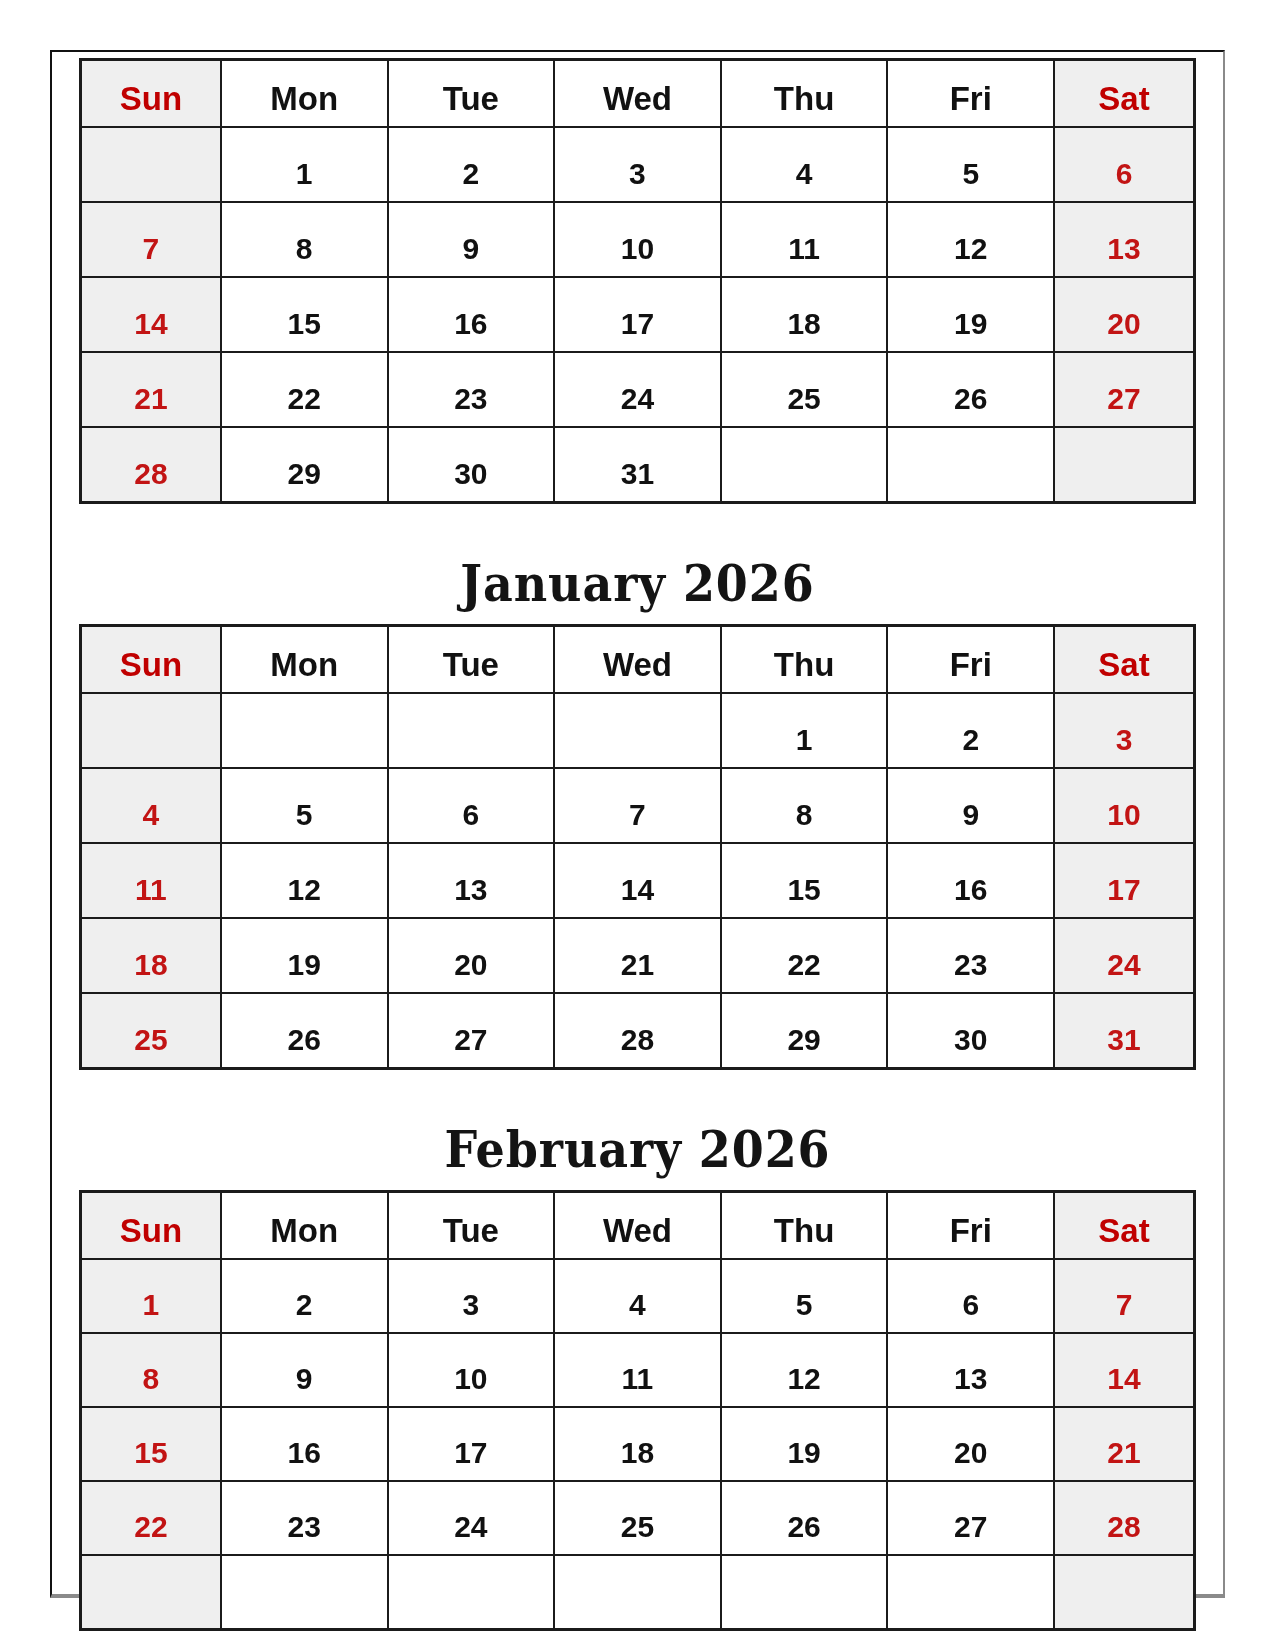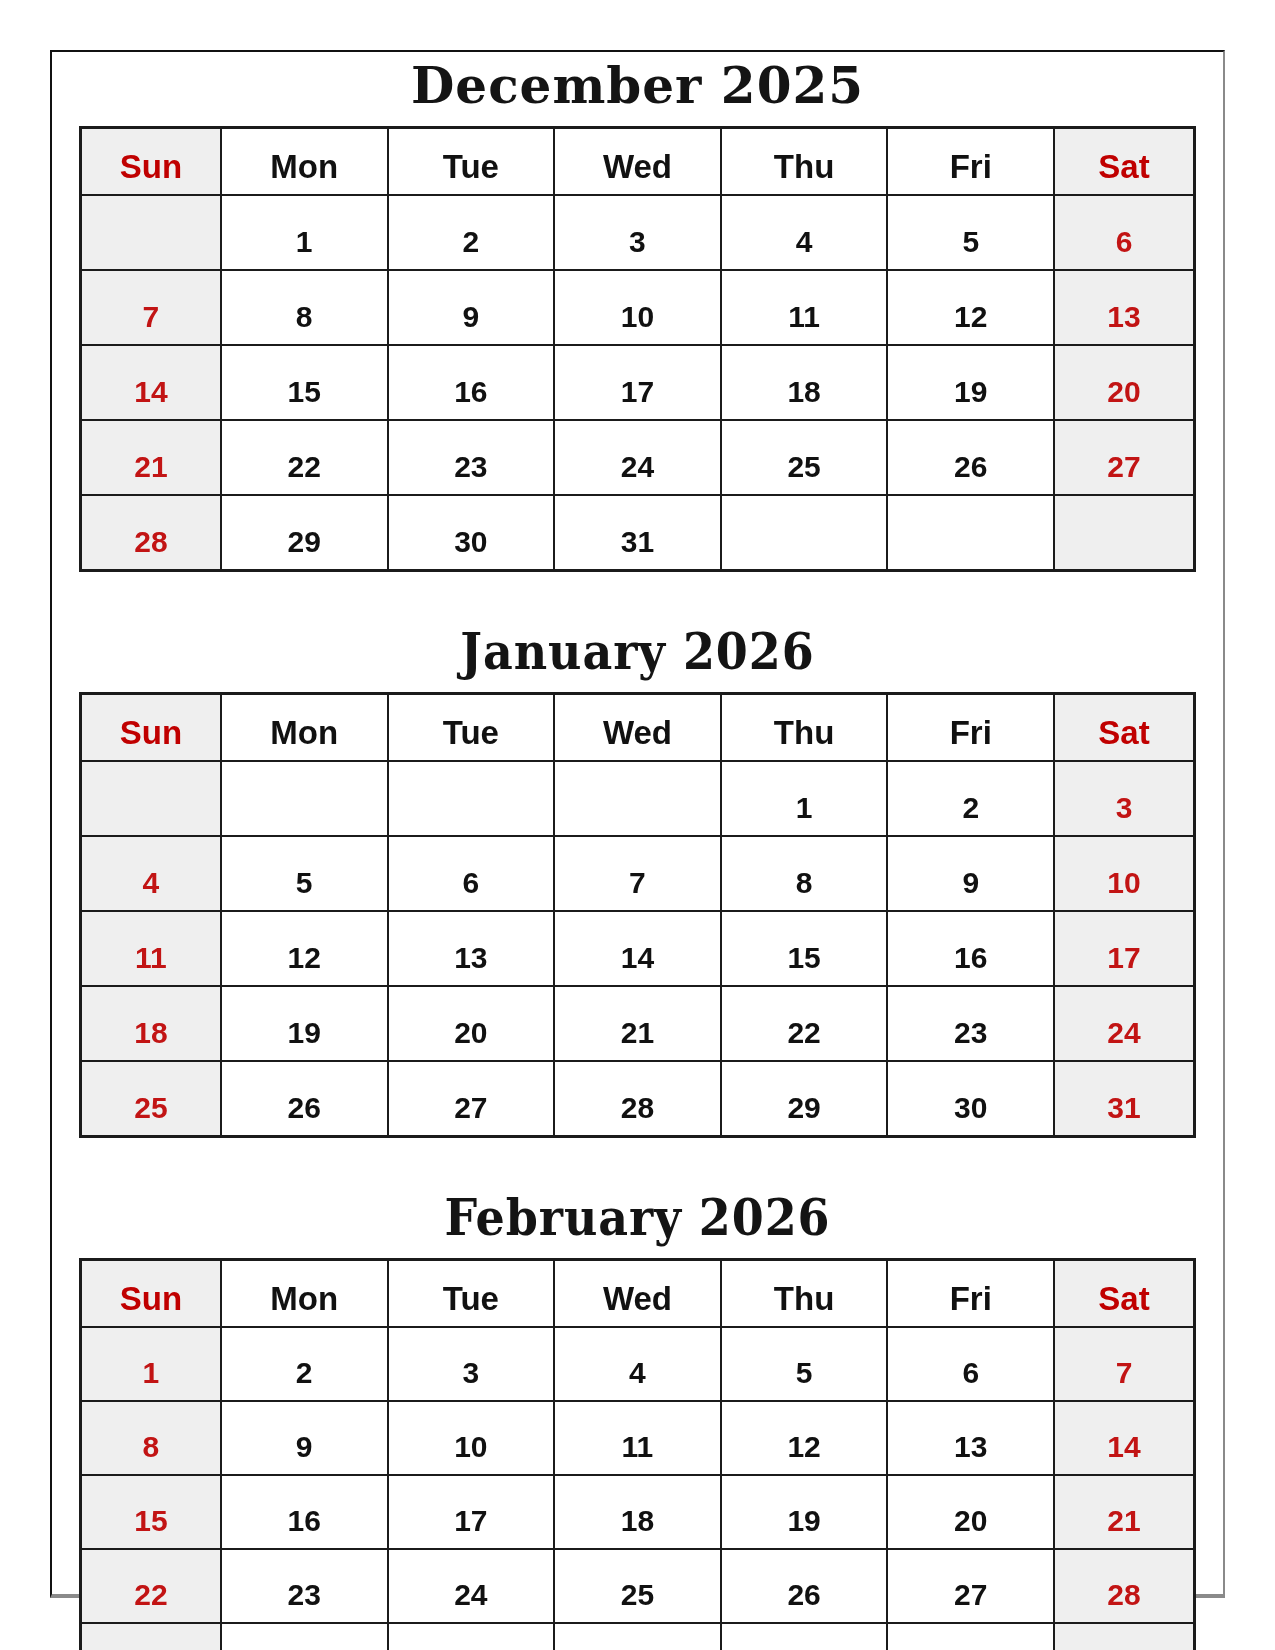--- a/index.html
+++ b/index.html
@@ -77,21 +77,20 @@
     background: #efefef;
     color: #c21414;
   }
 </style>
 </head>
 <body>
 
 <div class="page">
   <div id="calendars">
       <section class="month cal-0">
-        <h2 class="month-title">December 2025</h2>
         <table class="month-table">
           <colgroup>
             <col style="width: 12.6%;">
             <col style="width: 14.96%;">
             <col style="width: 14.96%;">
             <col style="width: 14.96%;">
             <col style="width: 14.96%;">
             <col style="width: 14.96%;">
             <col style="width: 12.6%;">
           </colgroup>

